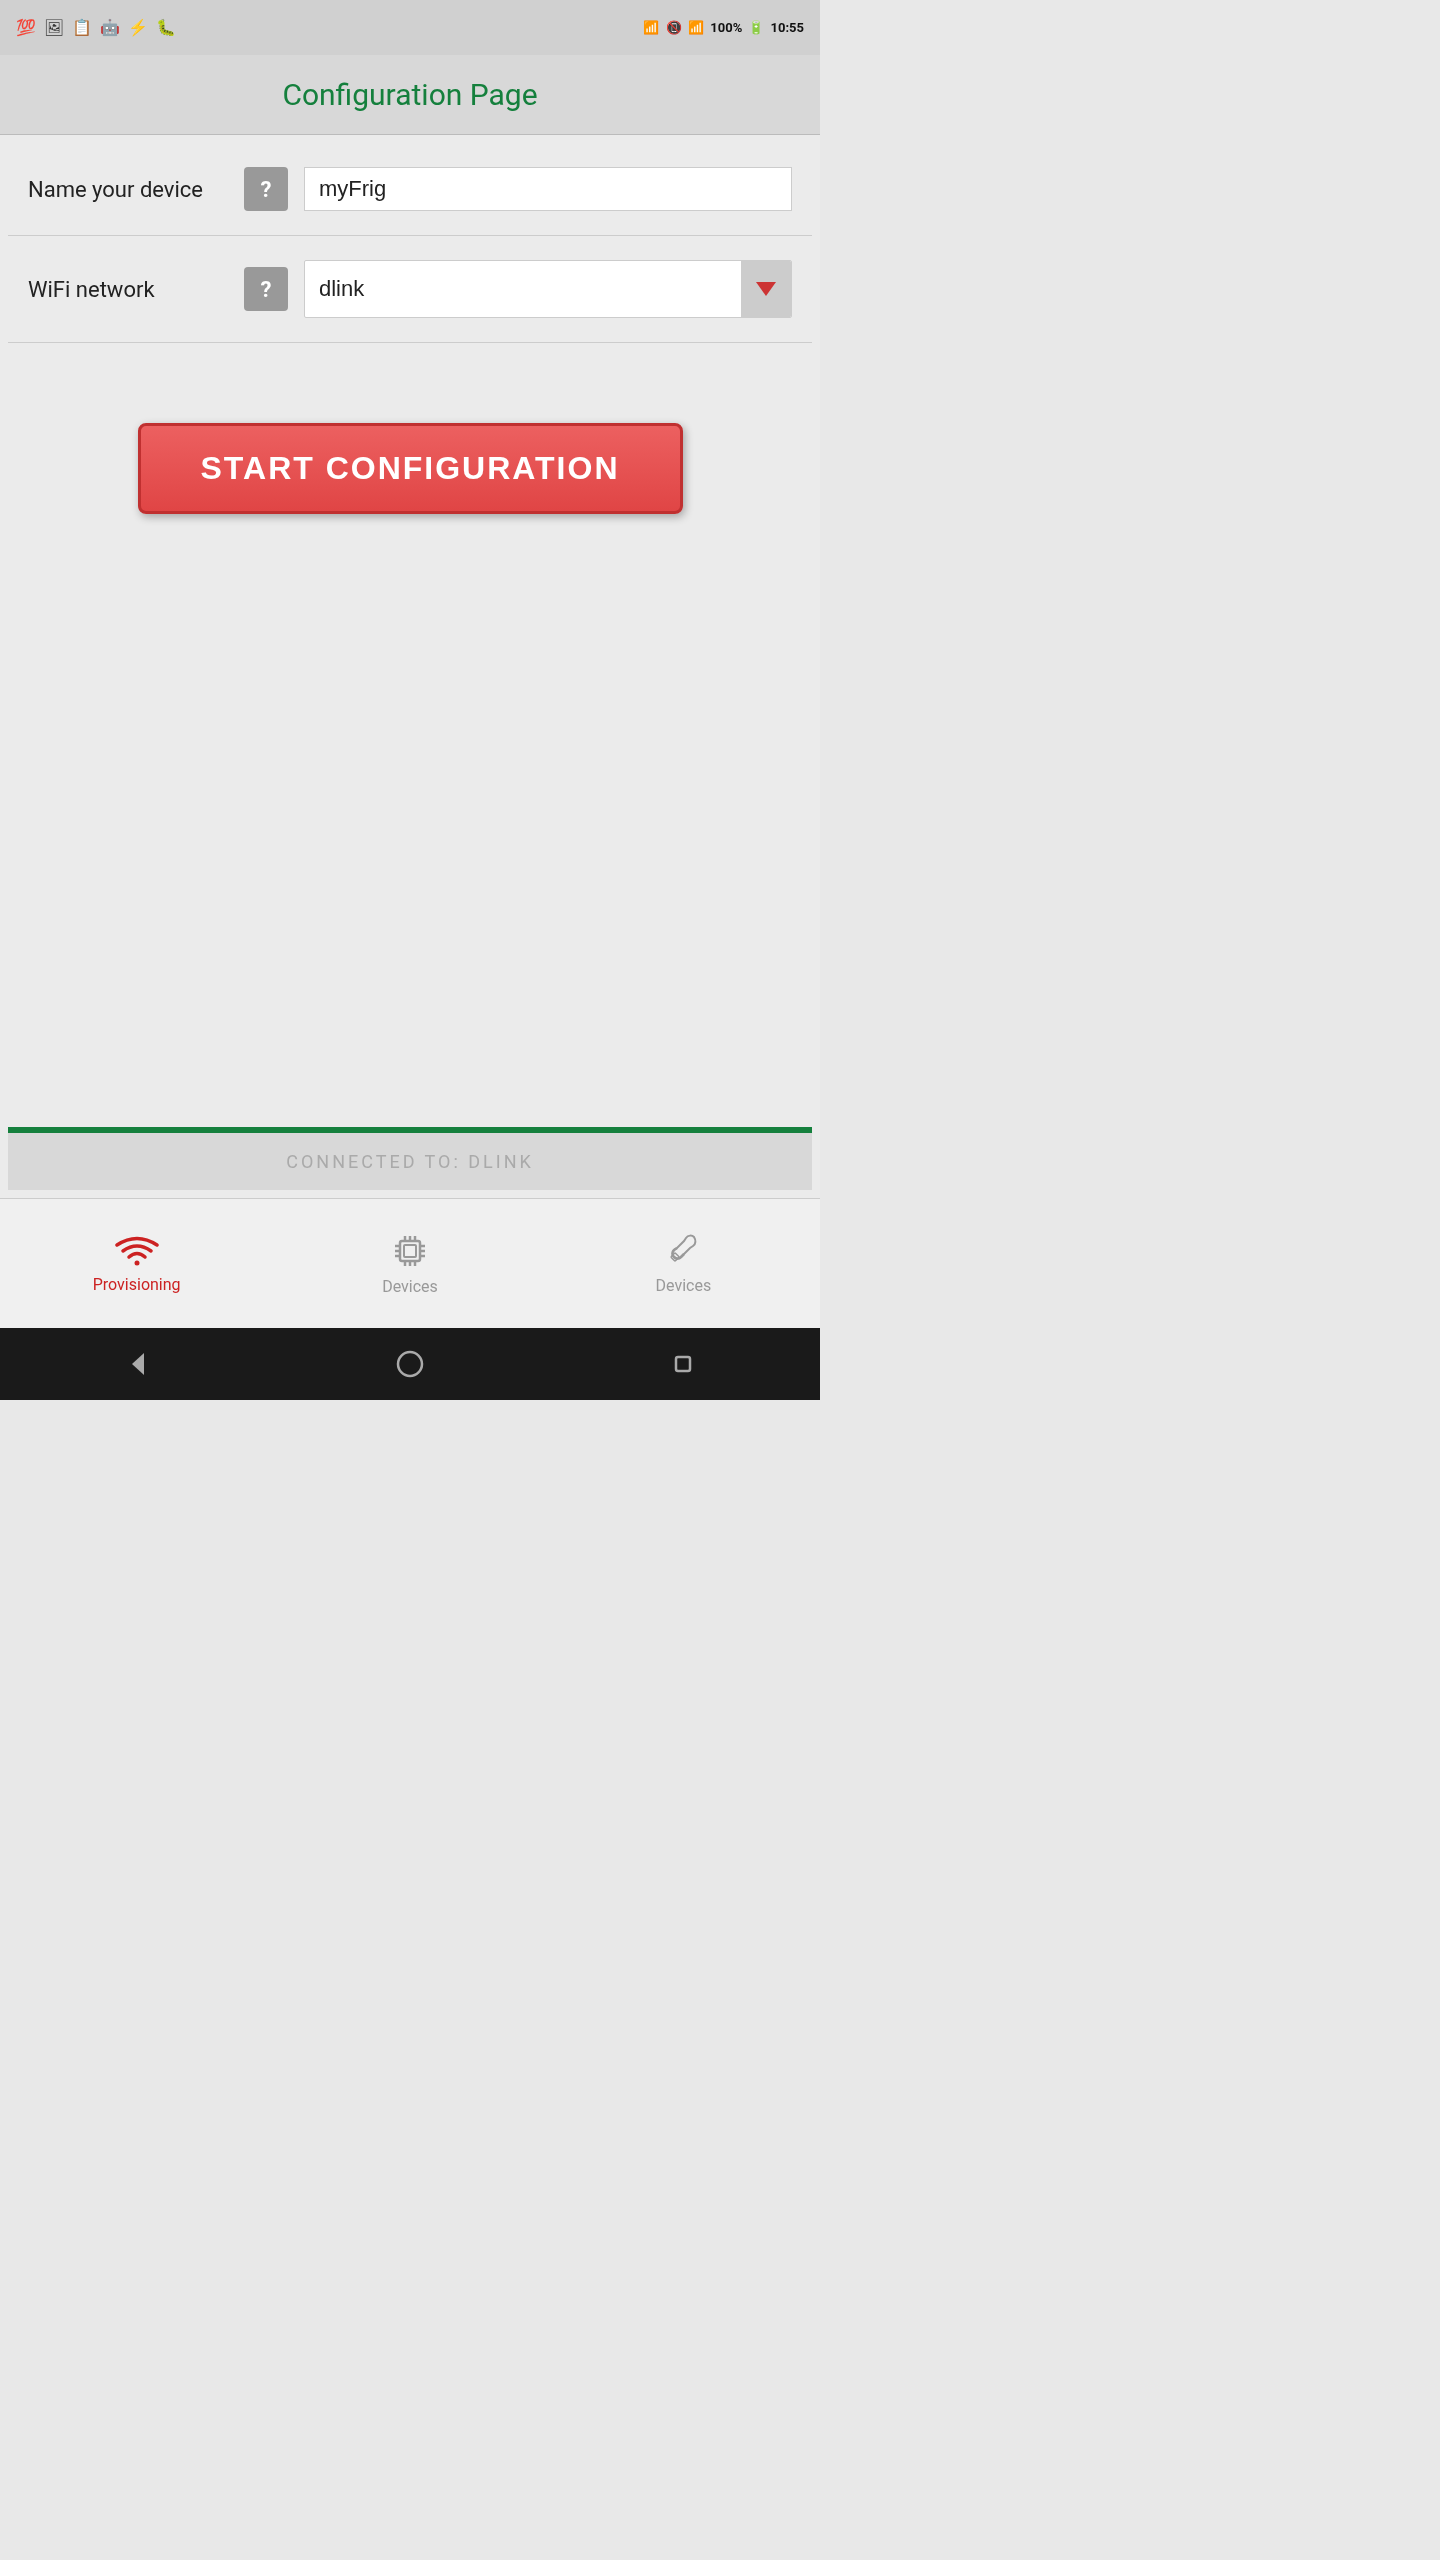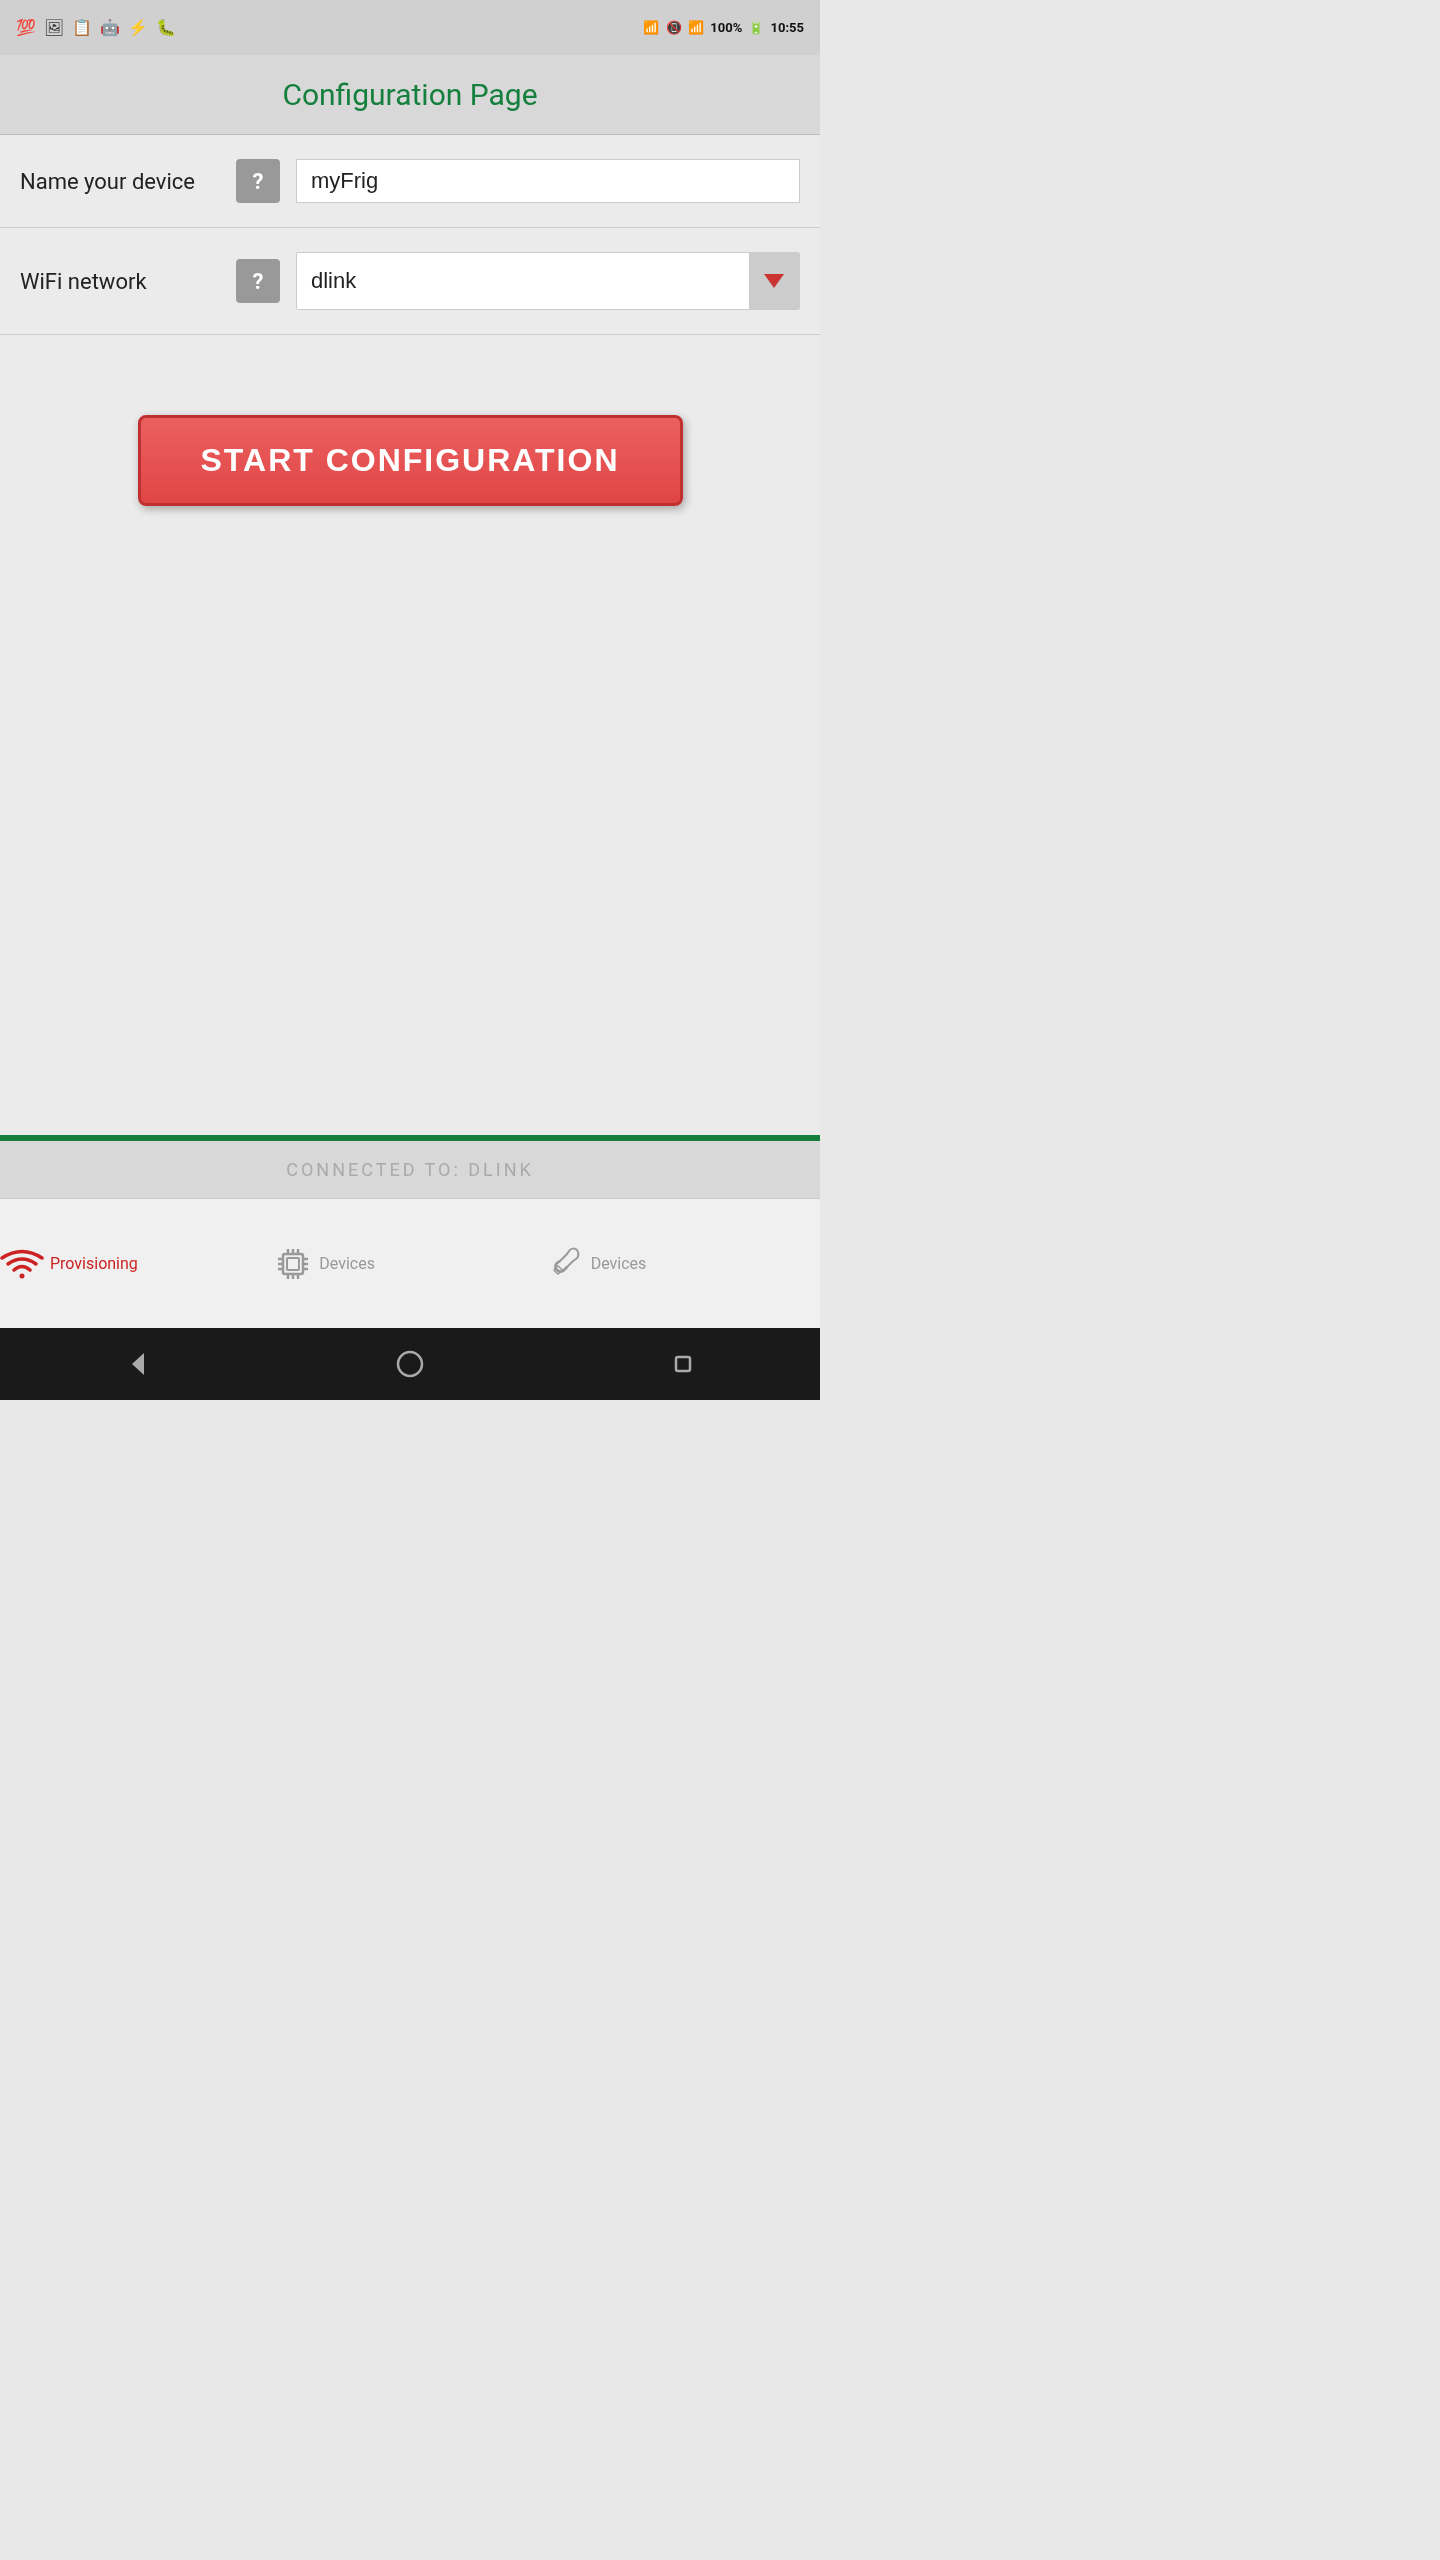--- a/index.html
+++ b/index.html
@@ -58,21 +58,21 @@
       color: #15803d;
       font-weight: 400;
     }
 
     
     .main-content {
       flex: 1;
       background: #ebebeb;
       display: flex;
       flex-direction: column;
-      padding: 0;
+      padding: 8px;
     }
 
     
     .form-row {
       display: flex;
       align-items: center;
       padding: 24px 20px;
       border-bottom: 1px solid #ccc;
       background: #ebebeb;
     }
@@ -195,21 +195,21 @@
       background: #f0f0f0;
       height: 130px;
       display: flex;
       align-items: center;
       justify-content: space-around;
       border-top: 1px solid #ccc;
       flex-shrink: 0;
     }
     .nav-item {
       display: flex;
-      flex-direction: row;
+      flex-direction: column;
       align-items: center;
       gap: 6px;
       cursor: pointer;
       flex: 1;
       padding: 12px 0;
     }
     .nav-label {
       font-size: 16px;
       color: #999;
     }

